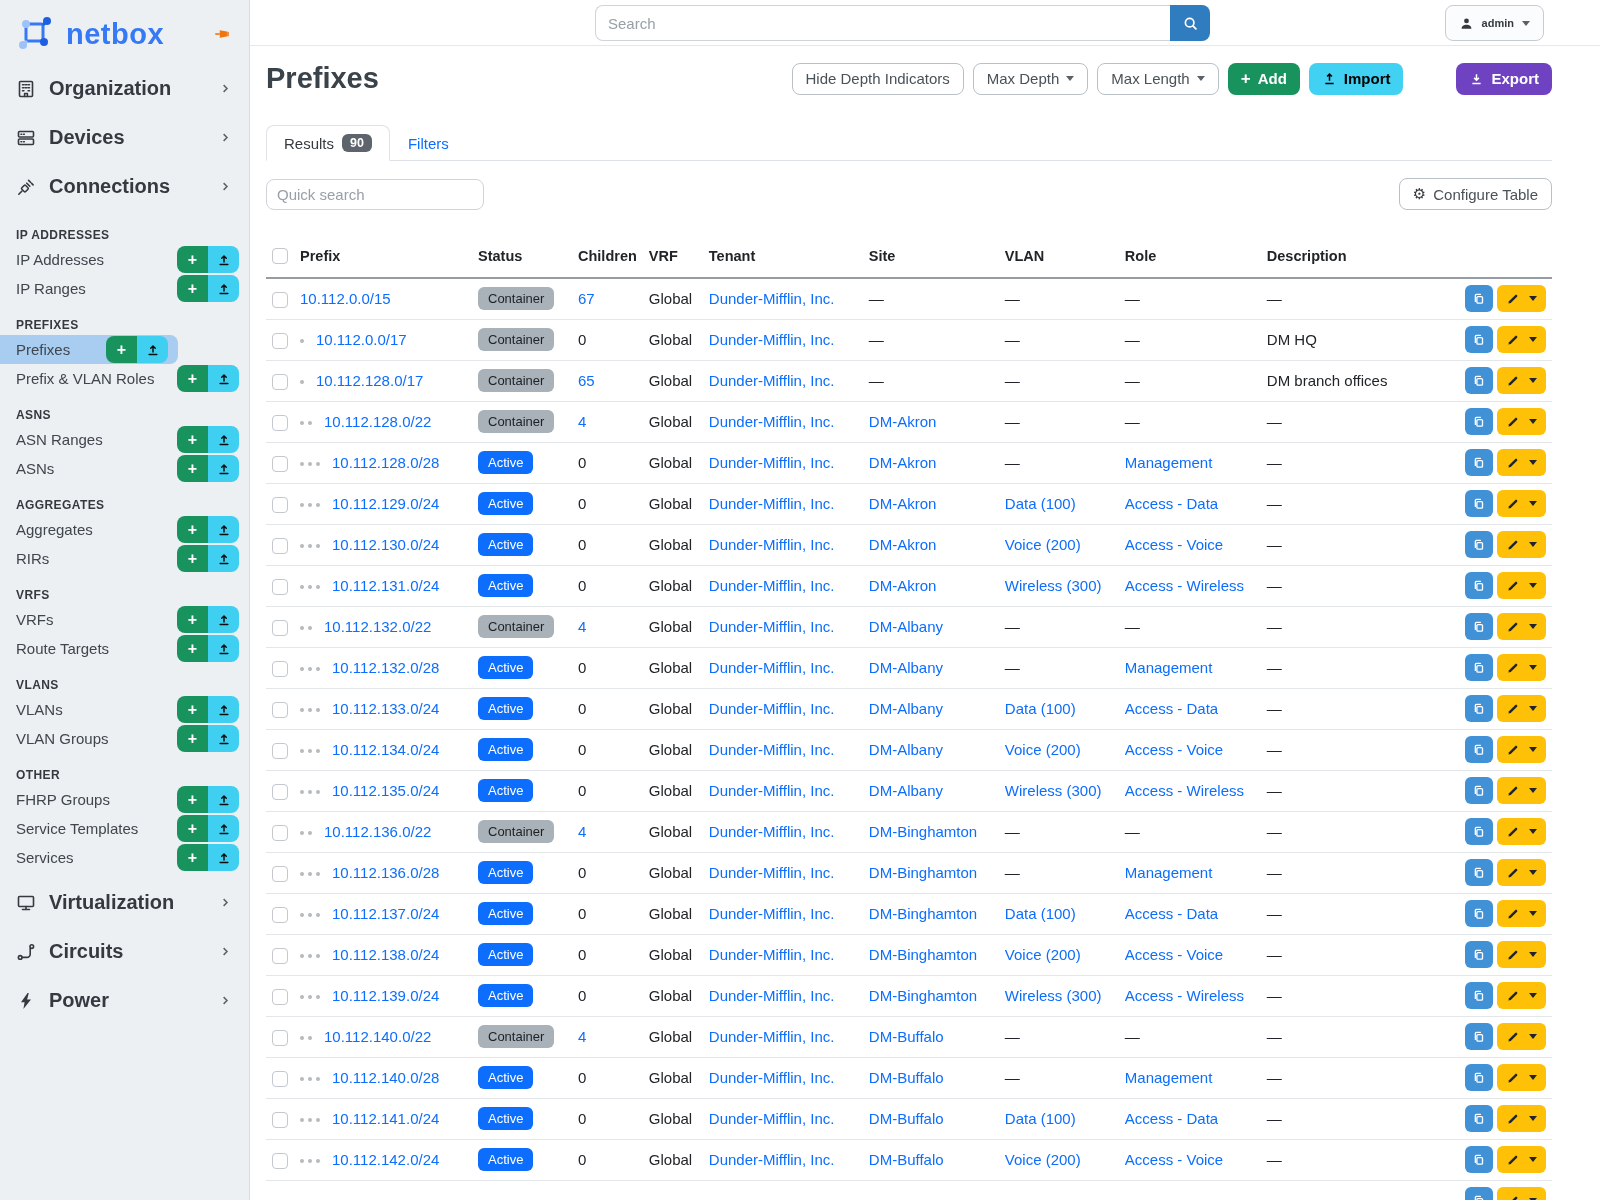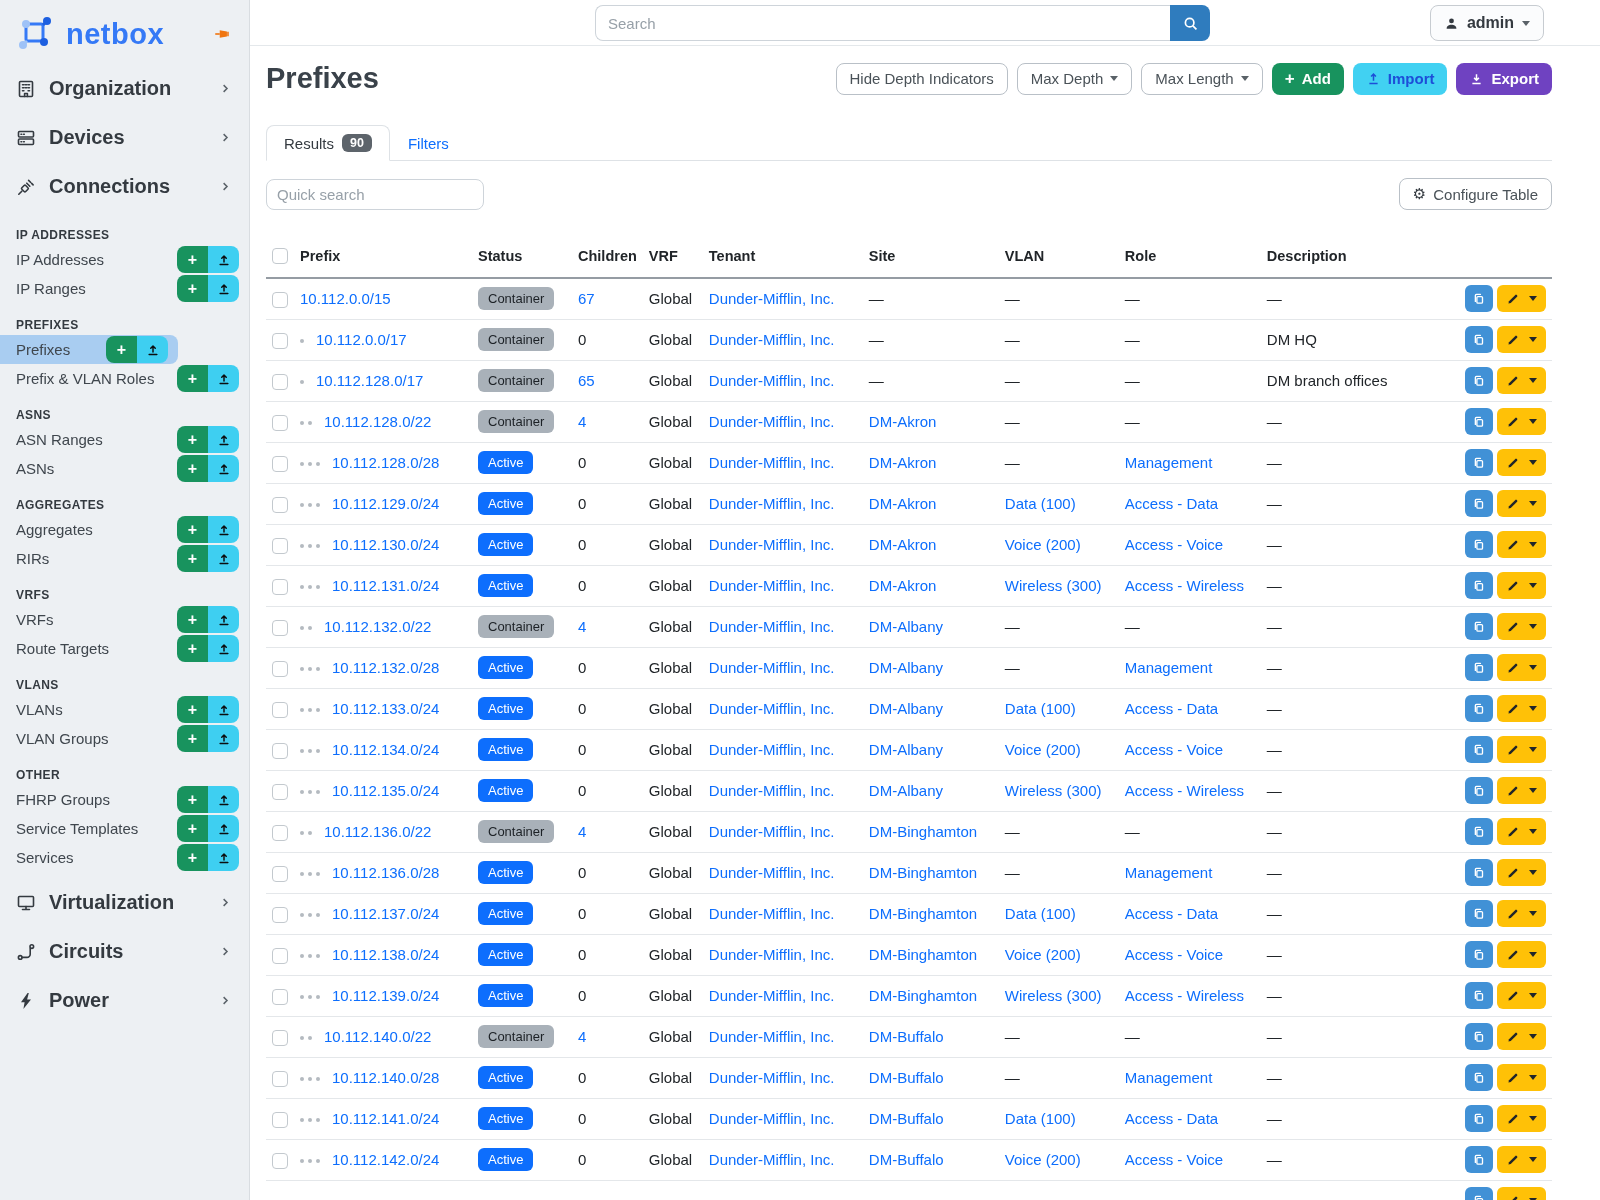--- a/index.html
+++ b/index.html
@@ -25,33 +25,33 @@
   .pairbtns .half { flex:1; display:flex; align-items:center; justify-content:center; cursor:pointer; }
   .half.green { background:#18935e; color:#fff; font-size:16px; font-weight:700; }
   .half.cyan { background:#3ecff1; color:#0c0e10; }
 
   
   .topbar { position:absolute; left:250px; top:0; right:0; height:46px; background:#fff; border-bottom:1px solid #e4e8eb; z-index:4; }
   .searchwrap { position:absolute; left:345px; top:5px; width:615px; height:36px; display:flex; }
   .searchwrap input { flex:1; border:1px solid #ced4da; border-right:none; border-radius:8px 0 0 8px; padding:0 12px; font-size:15px; color:#343a40; outline:none; }
   .searchwrap input::placeholder { color:#97a0a8; }
   .searchbtn { width:40px; background:#2f7cbe; border:none; border-radius:0 8px 8px 0; display:flex; align-items:center; justify-content:center; cursor:pointer; color:#fff; }
-  .adminbtn { position:absolute; right:56px; top:5px; height:36px; display:flex; align-items:center; gap:8px; padding:0 13px; background:#fbfcfd; border:1px solid #c7ccd1; border-radius:8px; cursor:pointer; color:#343a40; font-size:16px; font-weight:600; }
+  .adminbtn { position:absolute; right:56px; top:5px; height:36px; display:flex; align-items:center; gap:8px; padding:0 13px; background:#fbfcfd; border:1px solid #c7ccd1; border-radius:8px; cursor:pointer; color:#343a40; font-size:11px; font-weight:600; }
   .caret { width:0; height:0; border-left:4.5px solid transparent; border-right:4.5px solid transparent; border-top:5px solid #5a6268; display:inline-block; }
 
   
   .main { position:absolute; left:250px; top:46px; right:0; bottom:0; padding:16px 48px 0 16px; overflow:hidden; }
   .pagehead { display:flex; align-items:center; justify-content:space-between; }
   .pagetitle { font-size:29px; font-weight:700; color:#3a424a; }
   .toolbar { display:flex; align-items:center; gap:9px; }
   .btn { height:32px; border-radius:8px; display:inline-flex; align-items:center; gap:7px; padding:0 13px; font-size:15px; cursor:pointer; border:none; white-space:nowrap; }
   .btn-outline { background:#fff; border:1px solid #b9c0c7; color:#4a5258; }
   .btn-green { background:#18935e; color:#fff; font-weight:600; }
-  .btn-cyan { background:#41d1f2; color:#1d4ed8; font-weight:600; }
-  .btn-purple { background:#6f42c1; color:#fff; font-weight:600; }
+  .btn-cyan { background:#41d1f2; color:#000000; font-weight:600; }
+  .btn-purple { background:#6f42c1; color:#fff; font-weight:600;margin-left:44px; }
 
   .tabsrow { display:flex; align-items:flex-end; margin-top:30px; border-bottom:1px solid #dee2e6; }
   .tab-active { display:flex; align-items:center; gap:8px; padding:8px 17px; background:#fff; border:1px solid #dee2e6; border-bottom:1px solid #fff; border-radius:8px 8px 0 0; margin-bottom:-1px; color:#343a40; font-size:15px; cursor:pointer; }
   .tab-badge { background:#5d646b; color:#fff; font-size:12.5px; font-weight:700; padding:2px 8px; border-radius:6px; }
   .tab-link { padding:8px 18px; color:#0d6efd; font-size:15px; cursor:pointer; }
 
   .qsrow { margin-top:17px; display:flex; justify-content:space-between; align-items:center; }
   .qs { width:218px; height:31px; border:1px solid #ced4da; border-radius:8px; padding:0 10px; font-size:15px; color:#343a40; outline:none; }
   .qs::placeholder { color:#97a0a8; }
   .gearchar { font-family:"DejaVu Sans", sans-serif; font-size:15px; color:#343a40; }

